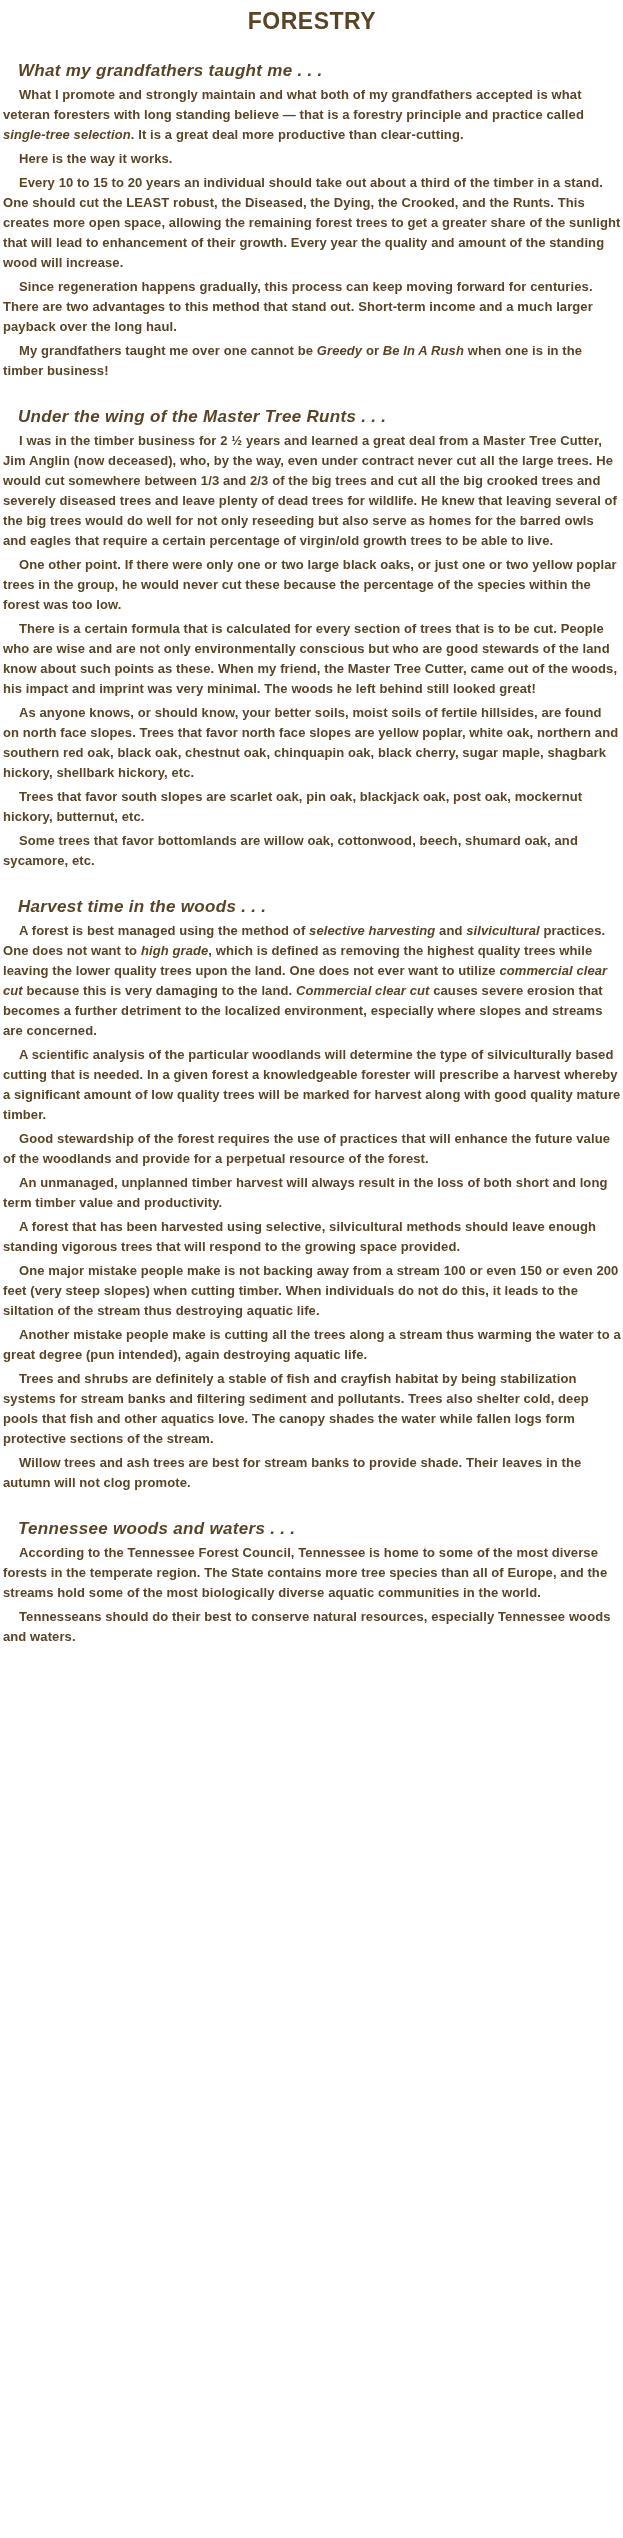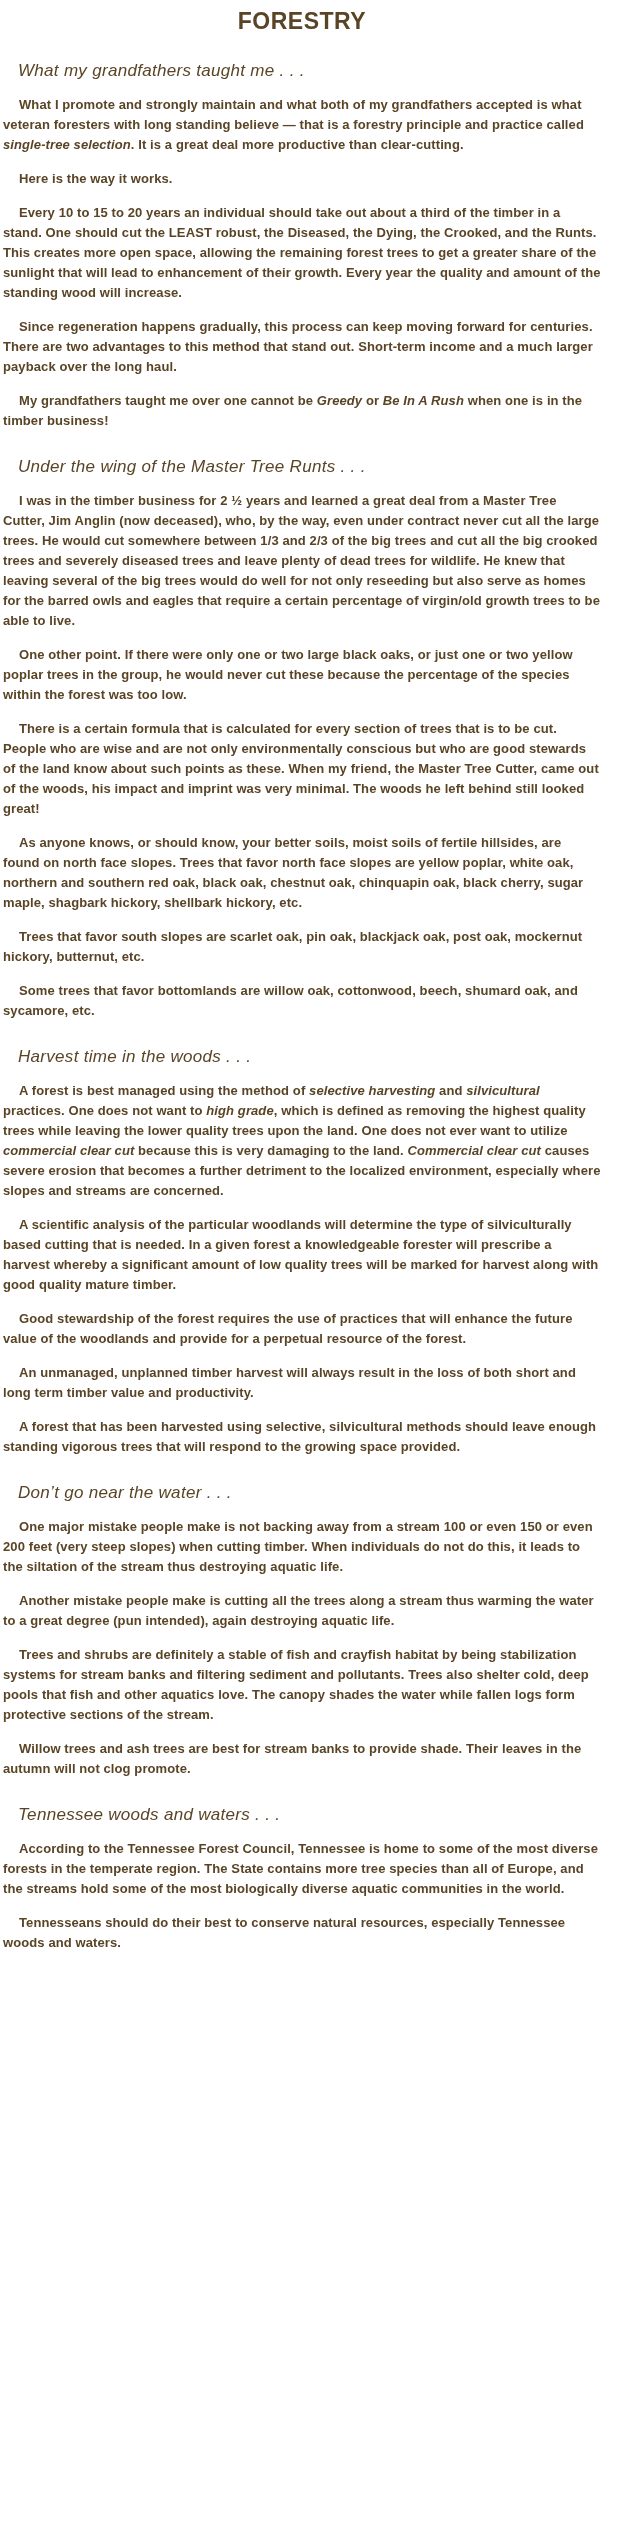--- a/index.html
+++ b/index.html
@@ -9,43 +9,43 @@
   html,body{margin:0;padding:0;background:var(--bg-color);}
   body{
     font-family:"Liberation Sans","DejaVu Sans",sans-serif;
     color:var(--text-color);
     -webkit-font-smoothing:antialiased;
   }
   .page{
     width:623px;
     min-height:2538px;
     box-sizing:border-box;
-    padding:8px 22px 40px 3px;
+    padding:8px 2px 40px 3px;
     background:var(--bg-color);
   }
   .doc-title{
     font-size:23px;
     font-weight:bold;
     text-align:center;
     letter-spacing:0.5px;
     margin:0 0 14px 0;
   }
   .section-heading{
     font-size:17px;
-    font-weight:normal;
+    font-weight:bold;
     font-style:italic;
     margin:26px 0 0 0;
     padding-left:15px;
     letter-spacing:0.3px;
   }
   .para{
     font-size:13px;
     font-weight:bold;
     line-height:20px;
-    margin:14px 0 0 0;
+    margin:4px 0 0 0;
     text-indent:16px;
     letter-spacing:0.1px;
   }
   .para .it{font-style:italic;}
 </style>
 </head>
 <body>
 
 <div class="page">
   <h1 class="doc-title">FORESTRY</h1>
@@ -71,21 +71,20 @@
       </section>
       <section>
         <h2 class="section-heading">Harvest time in the woods . . .</h2>
         <p class="para"><span>A forest is best managed using the method of </span><span class="it">selective harvesting</span><span> and </span><span class="it">silvicultural</span><span> practices.  One does not want to </span><span class="it">high grade</span><span>, which is defined as removing the highest quality trees while leaving the lower quality trees upon the land.  One does not ever want to utilize </span><span class="it">commercial clear cut</span><span> because this is very damaging to the land.  </span><span class="it">Commercial clear cut</span><span> causes severe erosion that becomes a further detriment to the localized environment, especially where slopes and streams are concerned.</span></p>
         <p class="para"><span>A scientific analysis of the particular woodlands will determine the type of silviculturally based cutting that is needed.  In a given forest a knowledgeable forester will prescribe a harvest whereby a significant amount of low quality trees will be marked for harvest along with good quality mature timber.</span></p>
         <p class="para"><span>Good stewardship of the forest requires the use of practices that will enhance the future value of the woodlands and provide for a perpetual resource of the forest.</span></p>
         <p class="para"><span>An unmanaged, unplanned timber harvest will always result in the loss of both short and long term timber value and productivity.</span></p>
         <p class="para"><span>A forest that has been harvested using selective, silvicultural methods should leave enough standing vigorous trees that will respond to the growing space provided.</span></p>
       </section>
       <section>
-        <h2 class="section-heading">Don’t go near the water . . .</h2>
         <p class="para"><span>One major mistake people make is not backing away from a stream 100 or even 150 or even 200 feet (very steep slopes) when cutting timber.  When individuals do not do this, it leads to the siltation of the stream thus destroying aquatic life.</span></p>
         <p class="para"><span>Another mistake people make is cutting all the trees along a stream thus warming the water to a great degree (pun intended), again destroying aquatic life.</span></p>
         <p class="para"><span>Trees and shrubs are definitely a stable of fish and crayfish habitat by being stabilization systems for stream banks and filtering sediment and pollutants.  Trees also shelter cold, deep pools that fish and other aquatics love.  The canopy shades the water while fallen logs form protective sections of the stream.</span></p>
         <p class="para"><span>Willow trees and ash trees are best for stream banks to provide shade.   Their leaves in the autumn will not clog promote.</span></p>
       </section>
       <section>
         <h2 class="section-heading">Tennessee woods and waters . . .</h2>
         <p class="para"><span>According to the Tennessee Forest Council, Tennessee is home to some of the most diverse forests in the temperate region.  The State contains more tree species than all of Europe, and the streams hold some of the most biologically diverse aquatic communities in the world.</span></p>
         <p class="para"><span>Tennesseans should do their best to conserve natural resources, especially Tennessee woods and waters.</span></p>
       </section>

